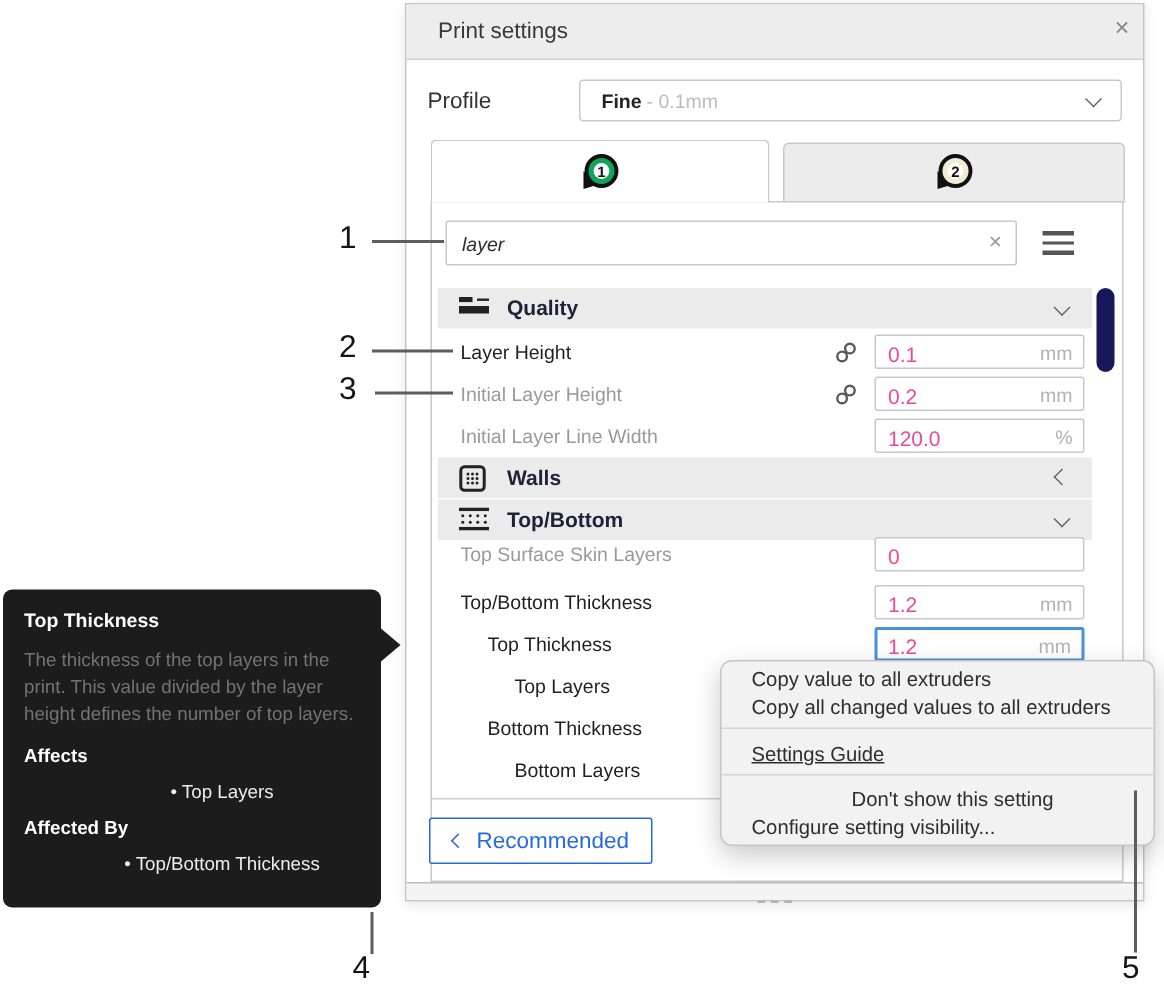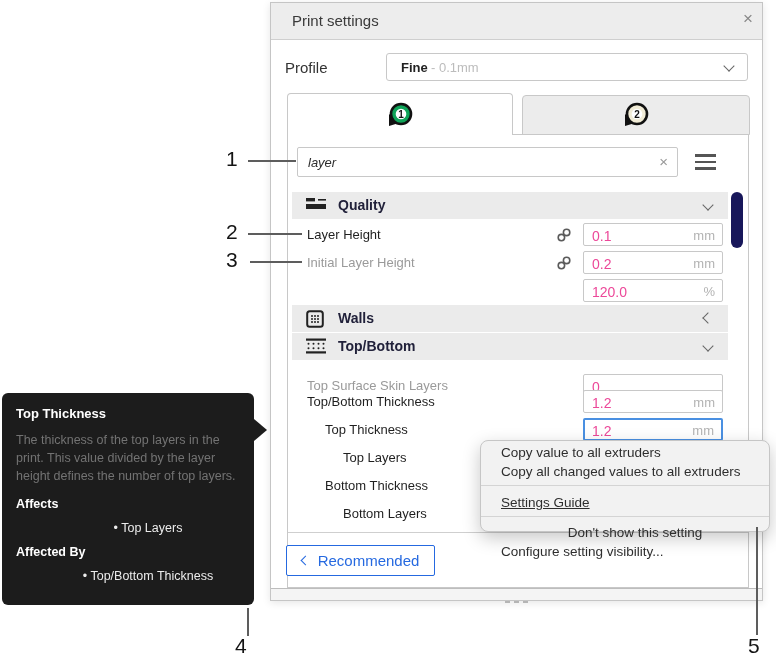--- a/index.html
+++ b/index.html
@@ -81,21 +81,21 @@
     color:#2569e0; font-size:15px;
   }
   .rec-btn .chev { border-color:#2569e0; width:7px; height:7px; }
   .bottom-strip {
     position:absolute; left:271px; top:588px; width:491px; height:12px;
     background:#f4f4f4; border-top:1px solid #bdbdbd; text-align:center; z-index:2;
   }
   .bottom-strip i { display:inline-block; width:5px; height:2px; background:#b5b5b5; margin:4px 2px 0 2px; }
   
   .ctx-menu {
-    position:absolute; left:480px; top:440px; width:290px; height:92px; z-index:10;
+    position:absolute; left:480px; top:440px; width:290px; height:124px; z-index:10;
     background:#f2f2f2; border:1px solid #c6c6c6; border-radius:8px;
     box-shadow:0 6px 18px rgba(0,0,0,0.22);
     padding-left:36px;
   }
   .ctx-menu .item { position:absolute; left:0; width:100%; padding-left:20px; font-size:13.5px; color:#2e2e2e; }
   .ctx-menu .sep { position:absolute; left:0; width:100%; height:1px; background:#d4d4d4; }
   
   .tooltip {
     position:absolute; left:2px; top:393px; width:252px; height:212px; z-index:5;
     background:#1c1c1c; border-radius:6px; color:#fff; padding:13px 14px;
@@ -187,20 +187,21 @@
       <circle cx="5.4" cy="10.6" r="3.2" fill="none" stroke="#5a5a5a" stroke-width="1.6"></circle>
       <circle cx="10.6" cy="5.4" r="3.2" fill="none" stroke="#5a5a5a" stroke-width="1.6"></circle>
     </svg>
     <div class="field">
       <span class="v">0.2</span>
       <span class="u">mm</span>
     </div>
   </div>
 
   <div class="srow" style="top:277px;">
+    <span class="lbl dim">Initial Layer Line Width</span>
     <div class="field">
       <span class="v">120.0</span>
       <span class="u">%</span>
     </div>
   </div>
 
   <div class="sect" style="top:305px;">
     <svg class="icon" width="18" height="18" viewBox="0 0 18 18">
       <rect x="1.2" y="1.2" width="15.6" height="15.6" rx="2.5" fill="none" stroke="#222" stroke-width="2"></rect>
       <g fill="#222">
@@ -231,21 +232,21 @@
           <circle cx="7.5" cy="10.2" r="1"></circle>
           <circle cx="12.5" cy="10.2" r="1"></circle>
           <circle cx="17.5" cy="10.2" r="1"></circle>
       </g>
       <rect x="0" y="13.3" width="20" height="2.2" fill="#222"></rect>
     </svg>
     <span class="lbl">Top/Bottom</span>
     <span class="chev down"></span>
   </div>
 
-  <div class="srow" style="top:372px;text-align:right;">
+  <div class="srow" style="top:356px;text-align:right;">
     <span class="lbl dim">Top Surface Skin Layers</span>
     <div class="field">
       <span class="v">0</span>
       <span class="u"></span>
     </div>
   </div>
 
   <div class="srow" style="top:388px;">
     <span class="lbl">Top/Bottom Thickness</span>
     <div class="field">

